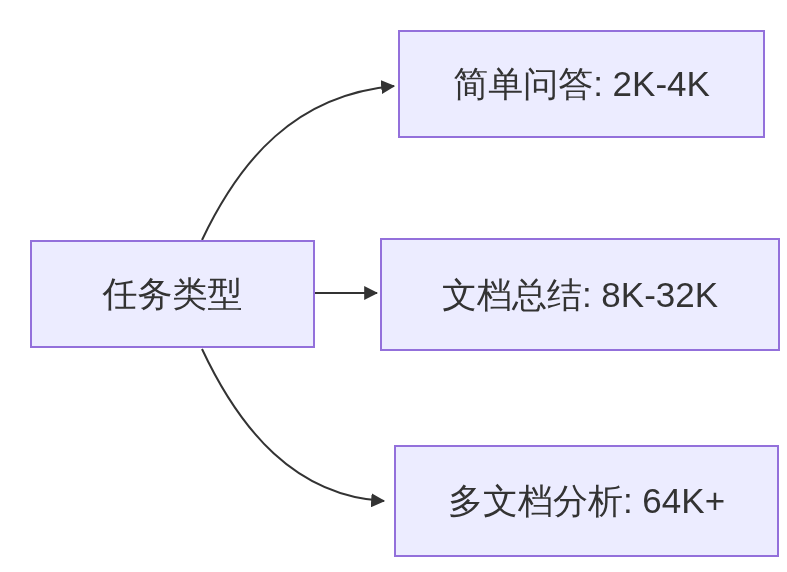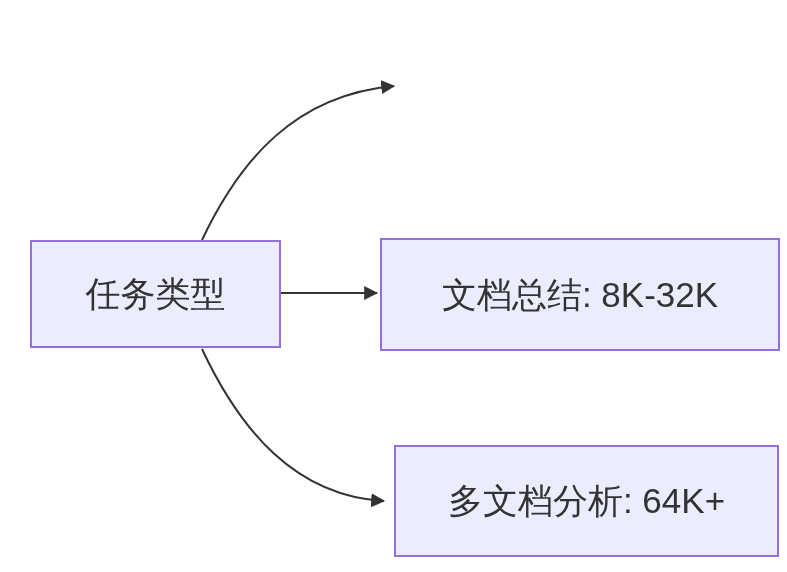--- a/index.html
+++ b/index.html
@@ -30,21 +30,21 @@
     border: 2px solid var(--node-border, #9370DB);
     color: var(--text-color, #333333);
     display: flex;
     align-items: center;
     justify-content: center;
     font-size: 35px;
     line-height: 1.2;
     text-align: center;
     white-space: nowrap;
   }
-  .node-root    { left: 30px;  top: 240px; width: 251px; height: 108px; }
+  .node-root    { left: 30px;  top: 240px; width: 285px; height: 108px; }
   .node-qa      { left: 398px; top: 30px;  width: 367px; height: 108px; }
   .node-summary { left: 380px; top: 238px; width: 400px; height: 113px; }
   .node-multi   { left: 394px; top: 445px; width: 385px; height: 112px; }
   .edge-path {
     fill: none;
     stroke: var(--edge-color, #333333);
     stroke-width: 2px;
   }
 </style>
 </head>
@@ -60,20 +60,23 @@
     </defs>
     <path class="edge-path" d="M 202 240 C 240 160, 295 95, 394 86" marker-end="url(#arrow)"></path>
     <path class="edge-path" d="M 281 293 L 377 293" marker-end="url(#arrow)"></path>
     <path class="edge-path" d="M 202 349 C 240 430, 295 496, 384 501" marker-end="url(#arrow)"></path>
   </svg>
 
   <div class="node node-root">
     <span>任务类型</span>
   </div>
 
+  <div class="node node-qa">
+    <span>简单问答: 2K-4K</span>
+  </div>
 
   <div class="node node-summary">
     <span>文档总结: 8K-32K</span>
   </div>
 
   <div class="node node-multi">
     <span>多文档分析: 64K+</span>
   </div>
 
 </div>

